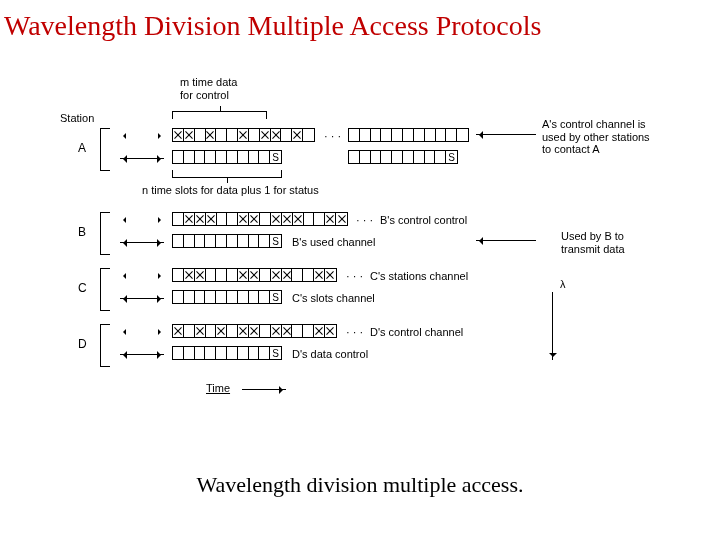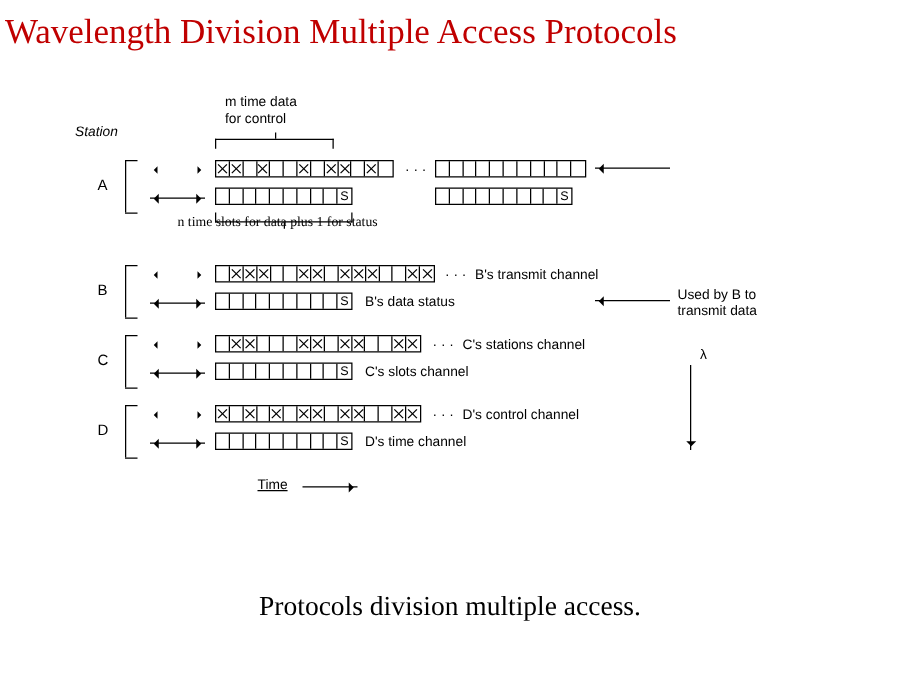--- a/index.html
+++ b/index.html
@@ -136,21 +136,21 @@
 
 <div class="diagram">
 
   <div class="lbl" style="left:102px; top:-4px;">m time data
 for control</div>
   <div class="brace-top" style="left:94px; top:31px; width:95px;">
       <div class="b"></div>
       <div class="notch"></div>
     </div>
 
-  <div class="lbl" style="left:-18px; top:20px;font-style:italic;">Station</div>
+  <div class="lbl" style="left:-18px; top:32px;">Station</div>
 
   <div class="vline" style="left:22px; top:48px; height:42px;"></div>
   <div class="htick" style="left:22px; top:48px; width:10px;"></div>
   <div class="htick" style="left:22px; top:90px; width:10px;"></div>
   <div class="lbl station-lbl" style="left:0px; top:62px;">A</div>
 
   <div class="small-arrows" style="left:42px; top:56px; width:44px;">
     <span style="left:0; border-right-color:#000;"></span>
     <span style="right:0; border-left-color:#000;"></span>
   </div>
@@ -204,26 +204,29 @@
       <div class="cell" style="width: 10%;"></div>
       <div class="cell" style="width: 10%;"></div>
       <div class="cell" style="width: 10%;"></div>
       <div class="cell" style="width: 10%;"></div>
       <div class="cell" style="width: 10%;"></div>
       <div class="cell" style="width: 10%;"></div>
       <div class="cell s" style="width: 10%;">S</div>
     </div>
 
   <div class="arrow-h left" style="left:398px; top:54px; width:60px;"></div>
+  <div class="lbl" style="left:464px; top:38px;">A's control channel is
+used by other stations
+to contact A</div>
 
   <div class="brace-bot" style="left:94px; top:90px; width:110px;">
       <div class="b"></div>
       <div class="notch"></div>
     </div>
-  <div class="lbl" style="left:64px; top:92px;font-family:Liberation Serif, serif;">n time slots for data plus 1 for status</div>
+  <div class="lbl" style="left:64px; top:104px;">n time slots for data plus 1 for status</div>
 
   <div class="vline" style="left:22px; top:132px; height:42px;"></div>
   <div class="htick" style="left:22px; top:132px; width:10px;"></div>
   <div class="htick" style="left:22px; top:174px; width:10px;"></div>
   <div class="lbl station-lbl" style="left:0px; top:146px;">B</div>
   <div class="small-arrows" style="left:42px; top:140px; width:44px;">
     <span style="left:0; border-right-color:#000;"></span>
     <span style="right:0; border-left-color:#000;"></span>
   </div>
   <div class="arrow-h both" style="left:42px; top:162px; width:44px;"></div>
@@ -251,25 +254,25 @@
       <div class="cell" style="width: 10%;"></div>
       <div class="cell" style="width: 10%;"></div>
       <div class="cell" style="width: 10%;"></div>
       <div class="cell" style="width: 10%;"></div>
       <div class="cell" style="width: 10%;"></div>
       <div class="cell" style="width: 10%;"></div>
       <div class="cell" style="width: 10%;"></div>
       <div class="cell s" style="width: 10%;">S</div>
     </div>
   <div class="dots" style="left:278px; top:134px;">· · ·</div>
-  <div class="lbl" style="left:302px; top:134px;">B's transmit channel</div>
-  <div class="lbl" style="left:214px; top:156px;">B's data status</div>
+  <div class="lbl" style="left:302px; top:134px;">B's control control</div>
+  <div class="lbl" style="left:214px; top:156px;">B's used channel</div>
 
   <div class="arrow-h left" style="left:398px; top:160px; width:60px;"></div>
-  <div class="lbl" style="left:464px; top:150px;">Used by B to
+  <div class="lbl" style="left:483px; top:150px;">Used by B to
 transmit data</div>
 
   <div class="vline" style="left:22px; top:188px; height:42px;"></div>
   <div class="htick" style="left:22px; top:188px; width:10px;"></div>
   <div class="htick" style="left:22px; top:230px; width:10px;"></div>
   <div class="lbl station-lbl" style="left:0px; top:202px;">C</div>
   <div class="small-arrows" style="left:42px; top:196px; width:44px;">
     <span style="left:0; border-right-color:#000;"></span>
     <span style="right:0; border-left-color:#000;"></span>
   </div>
@@ -343,20 +346,20 @@
       <div class="cell" style="width: 10%;"></div>
       <div class="cell" style="width: 10%;"></div>
       <div class="cell" style="width: 10%;"></div>
       <div class="cell" style="width: 10%;"></div>
       <div class="cell" style="width: 10%;"></div>
       <div class="cell" style="width: 10%;"></div>
       <div class="cell s" style="width: 10%;">S</div>
     </div>
   <div class="dots" style="left:268px; top:246px;">· · ·</div>
   <div class="lbl" style="left:292px; top:246px;">D's control channel</div>
-  <div class="lbl" style="left:214px; top:268px;">D's time channel</div>
+  <div class="lbl" style="left:214px; top:268px;">D's data control</div>
 
   <div class="lbl" style="left:128px; top:302px;text-decoration:underline;">Time</div>
   <div class="arrow-h" style="left:164px; top:309px; width:44px;"></div>
 
 </div>
 
-<div class="caption">Protocols division multiple access.</div>
+<div class="caption">Wavelength division multiple access.</div>
 
 </body></html>

